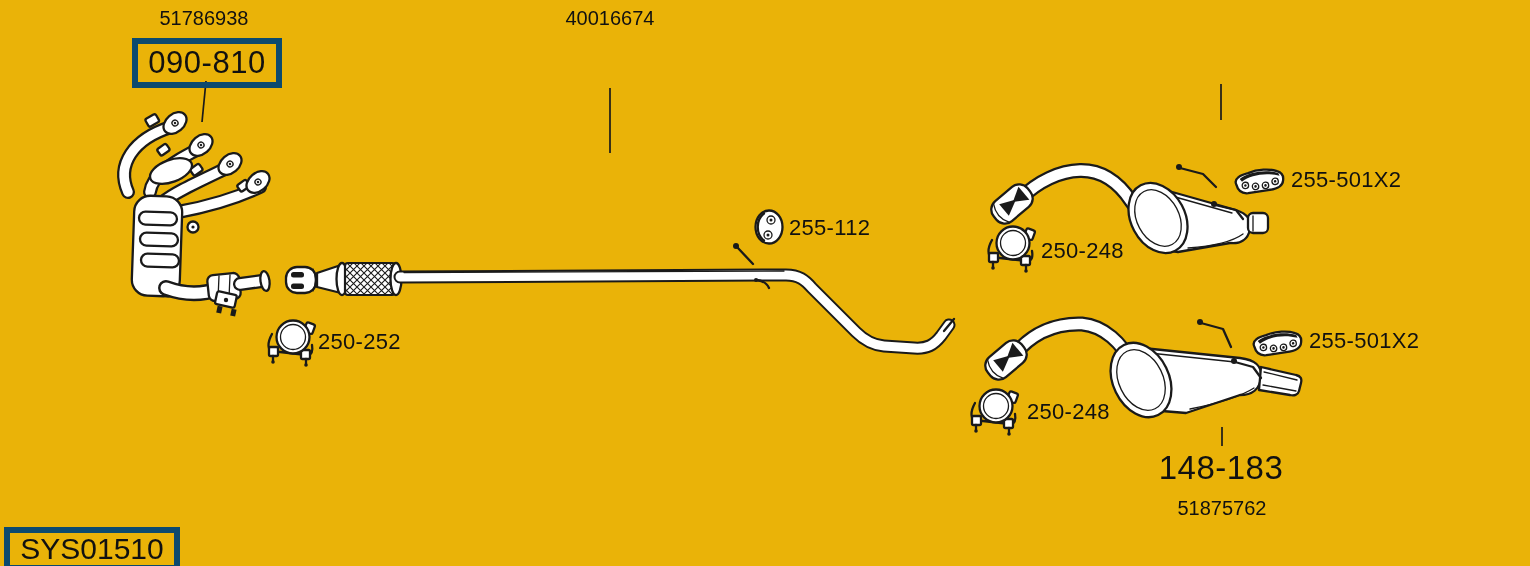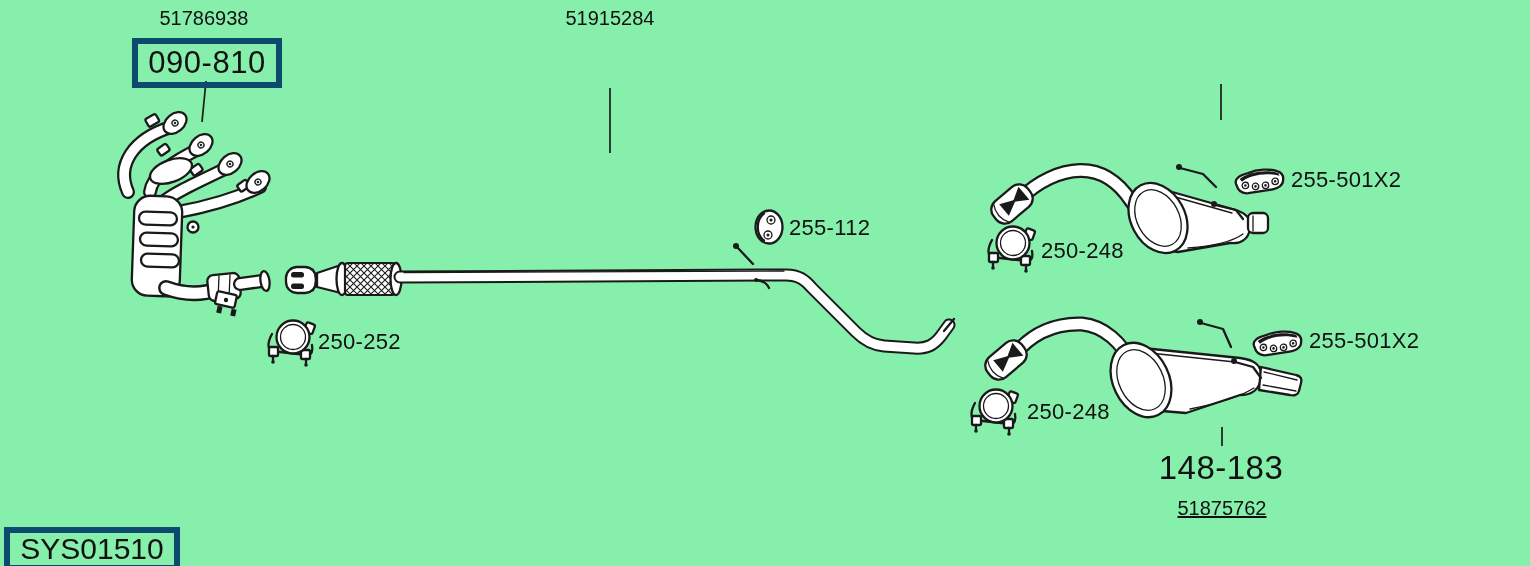--- a/index.html
+++ b/index.html
@@ -1,16 +1,16 @@
 <!DOCTYPE html>
 <html><head>
 <meta charset="utf-8">
 <style>
   html,body{margin:0;padding:0;background:#fff;}
-  .stage{position:relative;width:1530px;height:566px;background:#86efac;overflow:hidden;
+  .stage{position:relative;width:1530px;height:566px;background:#eab308;overflow:hidden;
          font-family:"Liberation Sans",sans-serif;color:#111;}
   .art{position:absolute;left:0;top:0;}
   .lbl{position:absolute;white-space:nowrap;}
   .oem{font-size:20px;line-height:22px;}
   .big{font-size:33px;line-height:36px;letter-spacing:.5px;}
   .mid{font-size:22px;line-height:24px;letter-spacing:.3px;}
   .ctr{text-align:center;}
   .boxed{border:6px solid #0c4a6e;}
   .box-part{left:132px;top:38px;width:138px;height:38px;font-size:31px;line-height:38px;}
   .box-sys{left:4px;top:527px;width:164px;height:32px;font-size:30px;line-height:32px;}
@@ -215,27 +215,27 @@
     <use href="#clampIcon" transform="translate(293 337)"></use>
     <use href="#clampIcon" transform="translate(1013 243)"></use>
     <use href="#clampIcon" transform="translate(996 406)"></use>
     <use href="#hangerBracket" transform="translate(1259 181) rotate(-6)"></use>
     <use href="#hangerBracket" transform="translate(1277 343) rotate(-6)"></use>
   </svg>
 
   <div class="lbl oem ctr" style="left:104px;top:7px;width:200px;">51786938</div>
   <div class="lbl big ctr boxed box-part">090-810</div>
 
-  <div class="lbl oem ctr" style="left:510px;top:7px;width:200px;">51915284</div>
+  <div class="lbl oem ctr" style="left:510px;top:7px;width:200px;">40016674</div>
 
 
   <div class="lbl mid" style="left:789px;top:216px;">255-112</div>
   <div class="lbl mid" style="left:318px;top:330px;">250-252</div>
   <div class="lbl mid" style="left:1291px;top:168px;">255-501X2</div>
   <div class="lbl mid" style="left:1041px;top:239px;">250-248</div>
   <div class="lbl mid" style="left:1309px;top:329px;">255-501X2</div>
   <div class="lbl mid" style="left:1027px;top:400px;">250-248</div>
 
   <div class="lbl big ctr" style="left:1121px;top:450px;width:200px;">148-183</div>
-  <div class="lbl oem ctr" style="left:1122px;top:497px;width:200px;text-decoration:underline;">51875762</div>
+  <div class="lbl oem ctr" style="left:1122px;top:497px;width:200px;">51875762</div>
 
   <div class="lbl ctr boxed box-sys">SYS01510</div>
 </div>
 
 </body></html>

